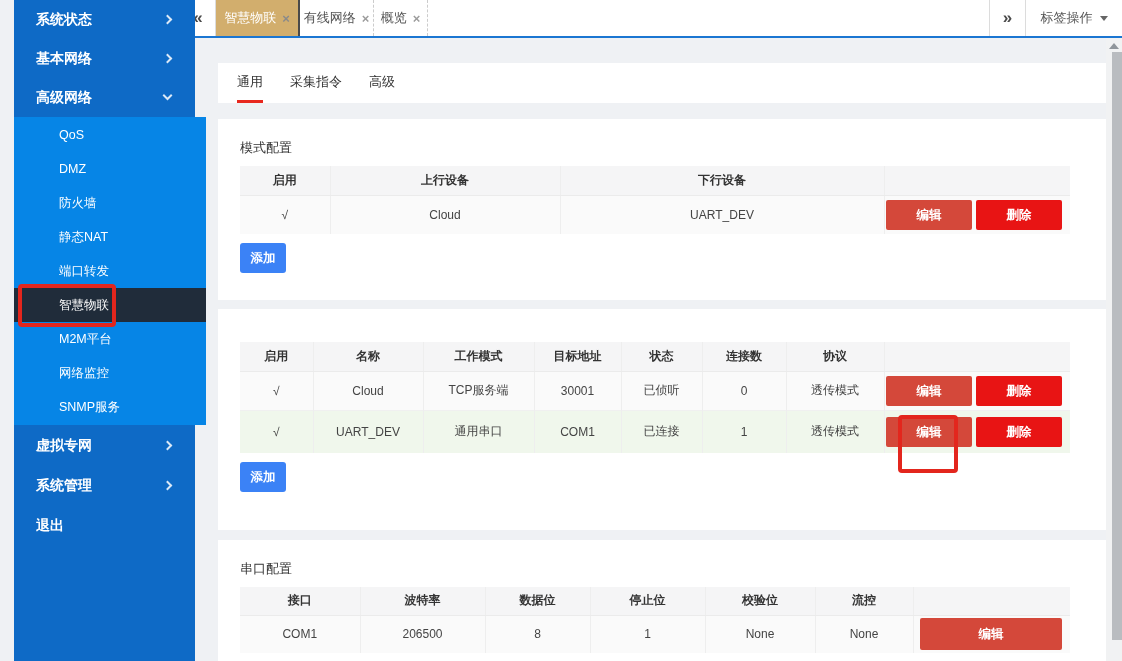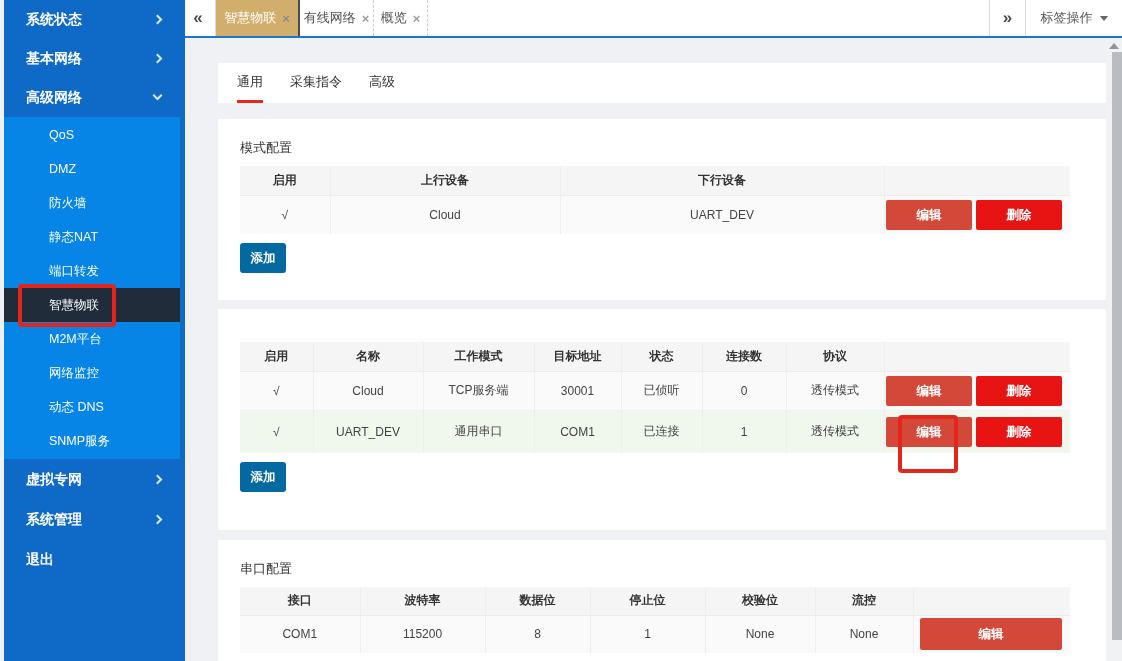--- a/index.html
+++ b/index.html
@@ -1,25 +1,25 @@
 <!DOCTYPE html>
 <html><head>
 <meta charset="utf-8">
 <style>
   * { margin:0; padding:0; box-sizing:border-box; }
   html,body { width:1122px; height:661px; overflow:hidden; font-family:"Liberation Sans","DejaVu Sans",sans-serif; background:#eff1f4; }
   .app { position:relative; width:1122px; height:661px; }
 
   
-  .sidebar { position:absolute; left:4px; top:0; width:181px; height:661px; background:#0e6ac6; z-index:5; }
+  .sidebar { position:absolute; left:14px; top:0; width:181px; height:661px; background:#0e6ac6; z-index:5; }
   .side-item { position:relative; height:39px; line-height:39px; padding-left:22px; color:#fff; font-size:14px; font-weight:bold; cursor:pointer; }
   .chev { position:absolute; right:24px; top:16px; width:7px; height:7px; border-right:2px solid rgba(255,255,255,.85); border-bottom:2px solid rgba(255,255,255,.85); }
   .chev-right { transform:rotate(-45deg); }
   .chev-down  { transform:rotate(45deg); top:14px; }
-  .submenu { width:176px; background:#0685e6; padding:1px 0; }
+  .submenu { width:192px; background:#0685e6; padding:1px 0; }
   .sub-item { height:34px; line-height:34px; padding-left:45px; color:#fff; font-size:12.5px; cursor:pointer; }
   .sub-item.active { background:#202c3a; }
   .bottom-group .side-item { height:40px; line-height:40px; }
   .bottom-group .chev { top:17px; }
 
   
   .tabbar { position:absolute; left:181px; top:0; width:941px; height:38px; background:#fff; border-bottom:2px solid #1b76d2; display:flex; align-items:stretch; z-index:4; }
   .tb-cell { display:flex; align-items:center; justify-content:center; }
   .tb-arrow { width:35px; border-right:1px solid #dcdcdc; color:#4a4a4a; font-size:17px; font-weight:bold; cursor:pointer; }
   .tb-tab { padding:0; font-size:13px; color:#555; cursor:pointer; gap:6px; }
@@ -51,21 +51,21 @@
   .tbl th + th, .tbl td + td { border-left:1px solid #eeeeee; }
   .tbl tbody tr + tr td { border-top:1px solid #f0f0f0; }
   .h29 { height:29px; } .h28 { height:28px; } .r39 td { height:39px; } .r43 td { height:43px; } .r38 td { height:38px; }
   tr.green td { background:#f0f7ec; }
   .td-actions { text-align:right !important; padding-right:8px; }
 
   .btn { display:inline-block; text-align:center; color:#fff; font-size:12.5px; font-weight:bold; height:30px; line-height:30px; border-radius:2px; cursor:pointer; vertical-align:middle; }
   .btn-edit { width:86px; background:#d4483a; }
   .btn-del  { width:86px; background:#e81414; margin-left:4px; }
   .btn-edit-wide { width:142px; background:#d4483a; height:32px; line-height:32px; }
-  .btn-add  { width:46px; background:#0369a1; margin-top:9px; border-radius:3px; }
+  .btn-add  { width:46px; background:#3b82f6; margin-top:9px; border-radius:3px; }
 
   
   .scrollbar { position:absolute; right:0; top:38px; width:16px; height:623px; background:#f1f2f3; z-index:6; }
   .sb-arrow { width:0; height:0; border-left:5px solid transparent; border-right:5px solid transparent; border-bottom:6px solid #90969c; margin:5px auto 0 auto; cursor:pointer; }
   .sb-thumb { position:absolute; right:0; top:14px; width:10px; height:588px; background:#b9bcc0; cursor:pointer; }
 
   
   .annotation { position:absolute; border:4px solid #e3261d; border-radius:4px; z-index:50; pointer-events:none; }
   .anno-sidebar { left:18px; top:284px; width:98px; height:43px; }
   .anno-edit { left:898px; top:415px; width:60px; height:58px; }
@@ -91,21 +91,20 @@
 
     <div class="submenu">
       <div class="sub-item">QoS</div>
       <div class="sub-item">DMZ</div>
       <div class="sub-item">防火墙</div>
       <div class="sub-item">静态NAT</div>
       <div class="sub-item">端口转发</div>
       <div class="sub-item active">智慧物联</div>
       <div class="sub-item">M2M平台</div>
       <div class="sub-item">网络监控</div>
-      <div class="sub-item">动态 DNS</div>
       <div class="sub-item">SNMP服务</div>
     </div>
 
     <div class="bottom-group">
       <div class="side-item">
         <span>虚拟专网</span>
         <span class="chev chev-right"></span>
       </div>
       <div class="side-item">
         <span>系统管理</span>
@@ -255,21 +254,21 @@
             <th>数据位</th>
             <th>停止位</th>
             <th>校验位</th>
             <th>流控</th>
             <th></th>
           </tr>
         </thead>
         <tbody>
           <tr class="r38">
             <td>COM1</td>
-            <td>115200</td>
+            <td>206500</td>
             <td>8</td>
             <td>1</td>
             <td>None</td>
             <td>None</td>
             <td class="td-actions">
               <span class="btn btn-edit-wide">编辑</span>
             </td>
           </tr>
         </tbody>
       </table>

